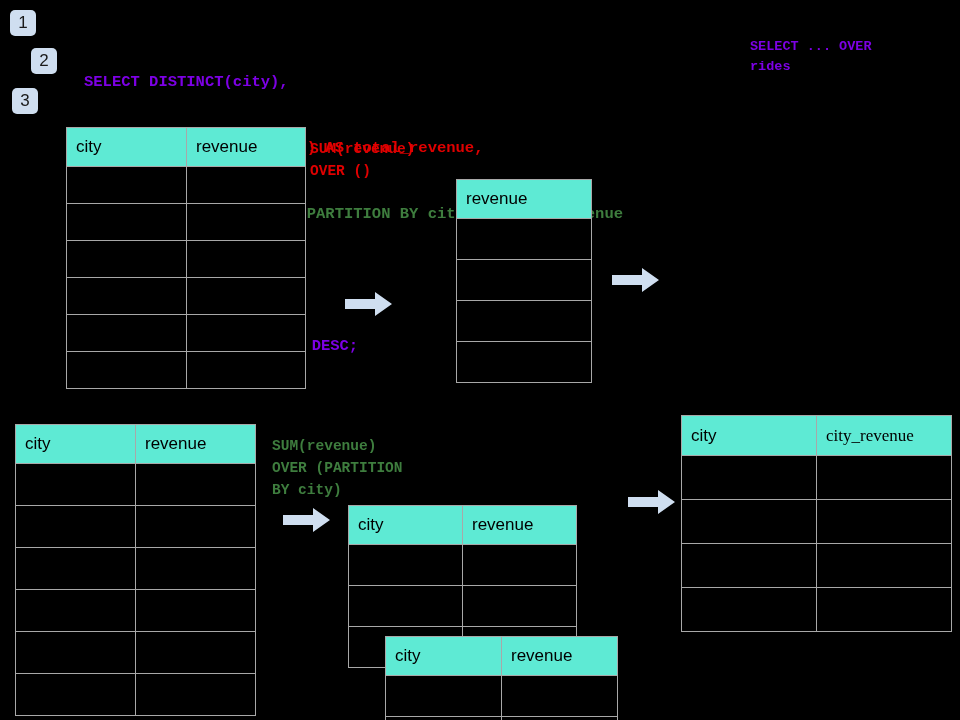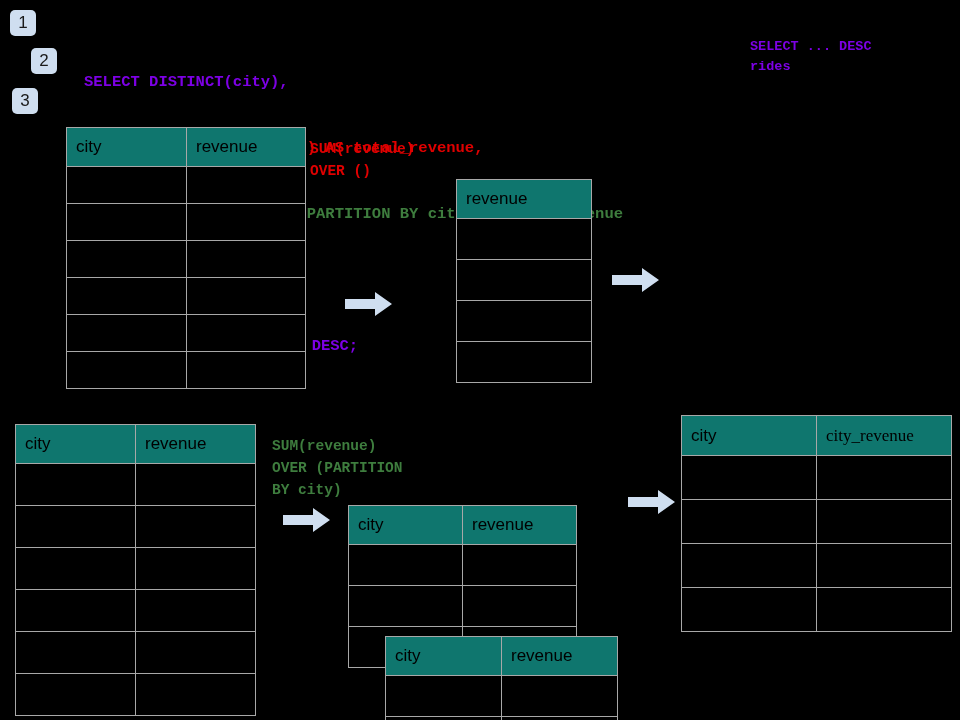--- a/index.html
+++ b/index.html
@@ -60,21 +60,21 @@
     border-collapse: collapse;
     table-layout: fixed;
     background: #000000;
   }
   .tbl td, .tbl th {
     border: 1px solid #a8a8a8;
     padding: 0;
     background: #000000;
   }
   .tbl th {
-    background: #0f766e;
+    background: #5eead4;
     color: #000000;
     font-family: "Liberation Sans", sans-serif;
     font-weight: normal;
     font-size: 17px;
     text-align: left;
     padding-left: 9px;
   }
 
   
   .arrow {
@@ -91,21 +91,21 @@
   <div class="step-badge" style="left:12px;  top:88px;">3</div>
 
   <div class="sql-block" style="left:84px; top:27px;font-family:Liberation Mono, monospace;">
     <div class="sql-line c-purple" style="padding-left:0px;">SELECT DISTINCT(city),</div>
     <div class="sql-line c-red" style="padding-left:46px;">SUM(revenue) OVER () AS total_revenue,</div>
     <div class="sql-line c-green" style="padding-left:46px;">SUM(revenue) OVER (PARTITION BY city) as city_revenue</div>
     <div class="sql-line c-purple" style="padding-left:23px;">FROM rides</div>
     <div class="sql-line c-purple" style="padding-left:23px;">ORDER by city_revenue DESC;</div>
   </div>
 
-  <div class="annot c-purple" style="left:750px; top:37px; line-height:20px; font-size:13.5px;">SELECT ... DESC
+  <div class="annot c-purple" style="left:750px; top:37px; line-height:20px; font-size:13.5px;">SELECT ... OVER
 rides</div>
 
   <div class="annot c-red" style="left:310px; top:138px;">SUM(revenue)
 OVER ()</div>
 
   <div class="annot c-green" style="left:272px; top:435px;">SUM(revenue)
 OVER (PARTITION
 BY city)</div>
 
   <table class="tbl" style="left:66px; top:127px; width:239px;">

